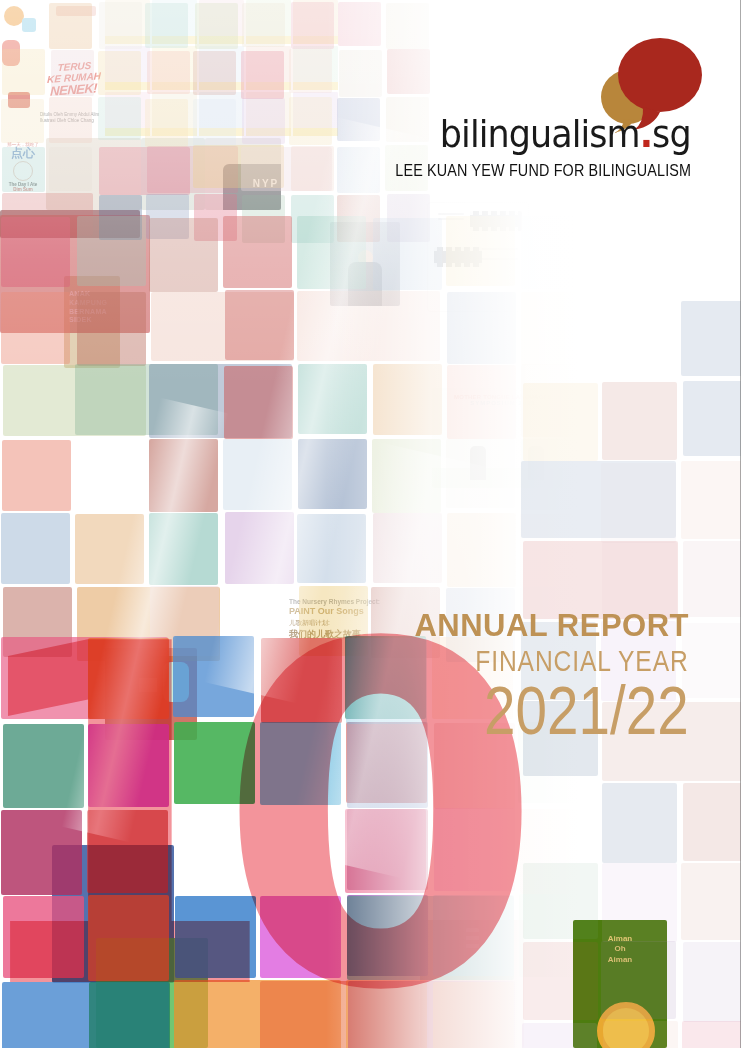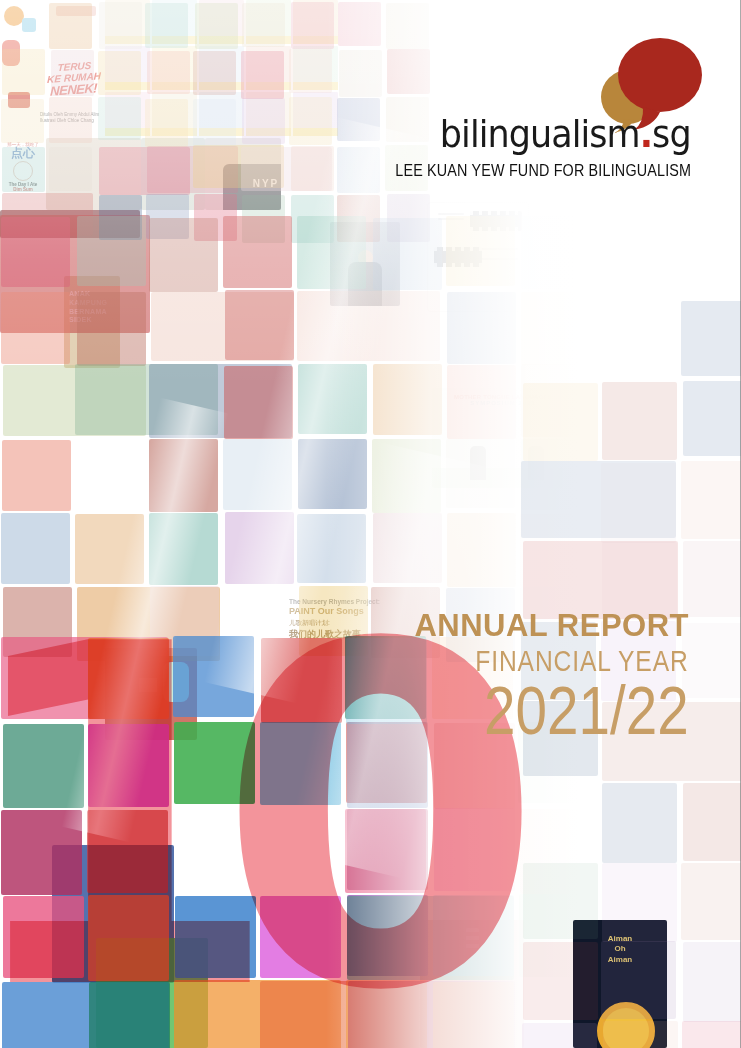--- a/index.html
+++ b/index.html
@@ -65,21 +65,21 @@
   .mtl2{font-size:6px;font-weight:700;color:#3a9fa8;letter-spacing:1px;}
   .mtl-floor{position:absolute;left:0;right:0;bottom:0;height:20px;background:#cfe8c8;}
   .lady{position:absolute;bottom:8px;width:16px;height:34px;border-radius:5px 5px 0 0;}
   .ladyA{left:38px;background:#555;}
   .ladyB{right:30px;background:#333;}
   #tile-nursery{left:284px;top:594px;width:108px;height:60px;background:#fff;opacity:.78;padding:4px 5px;box-sizing:border-box;}
   .nr1{font-size:6.5px;font-weight:700;color:#8a8a8a;}
   .nr2{font-size:9px;font-weight:700;color:#b09055;margin-top:1px;}
   .nr3{font-size:6.5px;color:#8a6a3a;margin-top:3px;}
   .nr4{font-size:9px;font-weight:700;color:#8a6a3a;}
-  #tile-aiman{left:573px;top:920px;width:94px;height:128px;background:#0f172a;text-align:center;overflow:hidden;}
+  #tile-aiman{left:573px;top:920px;width:94px;height:128px;background:#4d7c0f;text-align:center;overflow:hidden;}
   #tile-aiman .ai{font-size:8px;font-weight:700;color:#e3c96a;line-height:1.3;}
   #tile-aiman .ai:first-child{margin-top:14px;}
   .duck{position:absolute;left:24px;bottom:-12px;width:46px;height:46px;background:#f0c040;
       border:6px solid #e8a830;border-radius:50%;}
   
   .streak{position:absolute;z-index:2;background:linear-gradient(90deg,rgba(255,255,255,0),rgba(255,255,255,.6),rgba(255,255,255,0));}
   .s1{left:268px;top:120px;width:95px;height:580px;transform:rotate(13deg);}
   .s2{left:110px;top:400px;width:70px;height:440px;transform:rotate(13deg);}
   .s3{left:330px;top:450px;width:120px;height:420px;transform:rotate(13deg);opacity:.8;}
   .veil-top{position:absolute;z-index:3;left:0;top:0;width:741px;height:620px;

